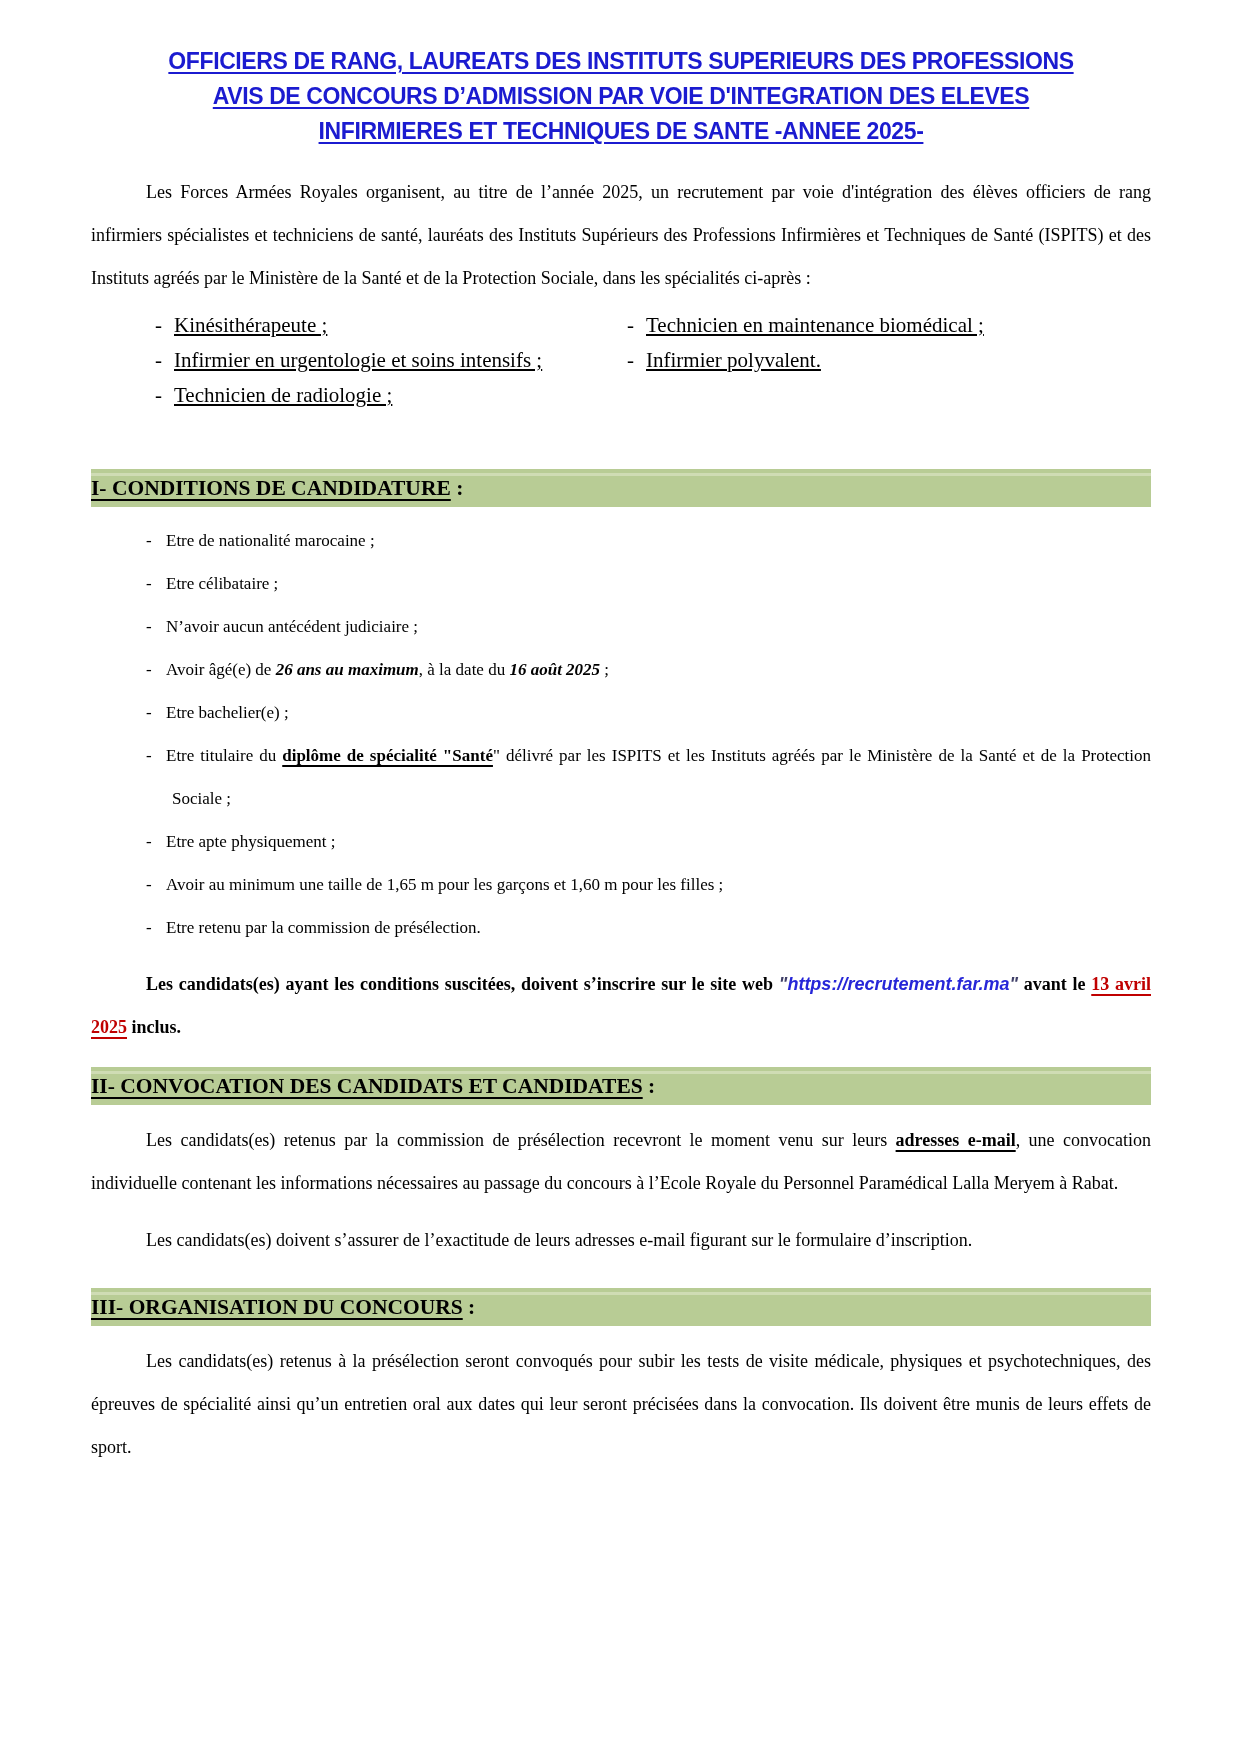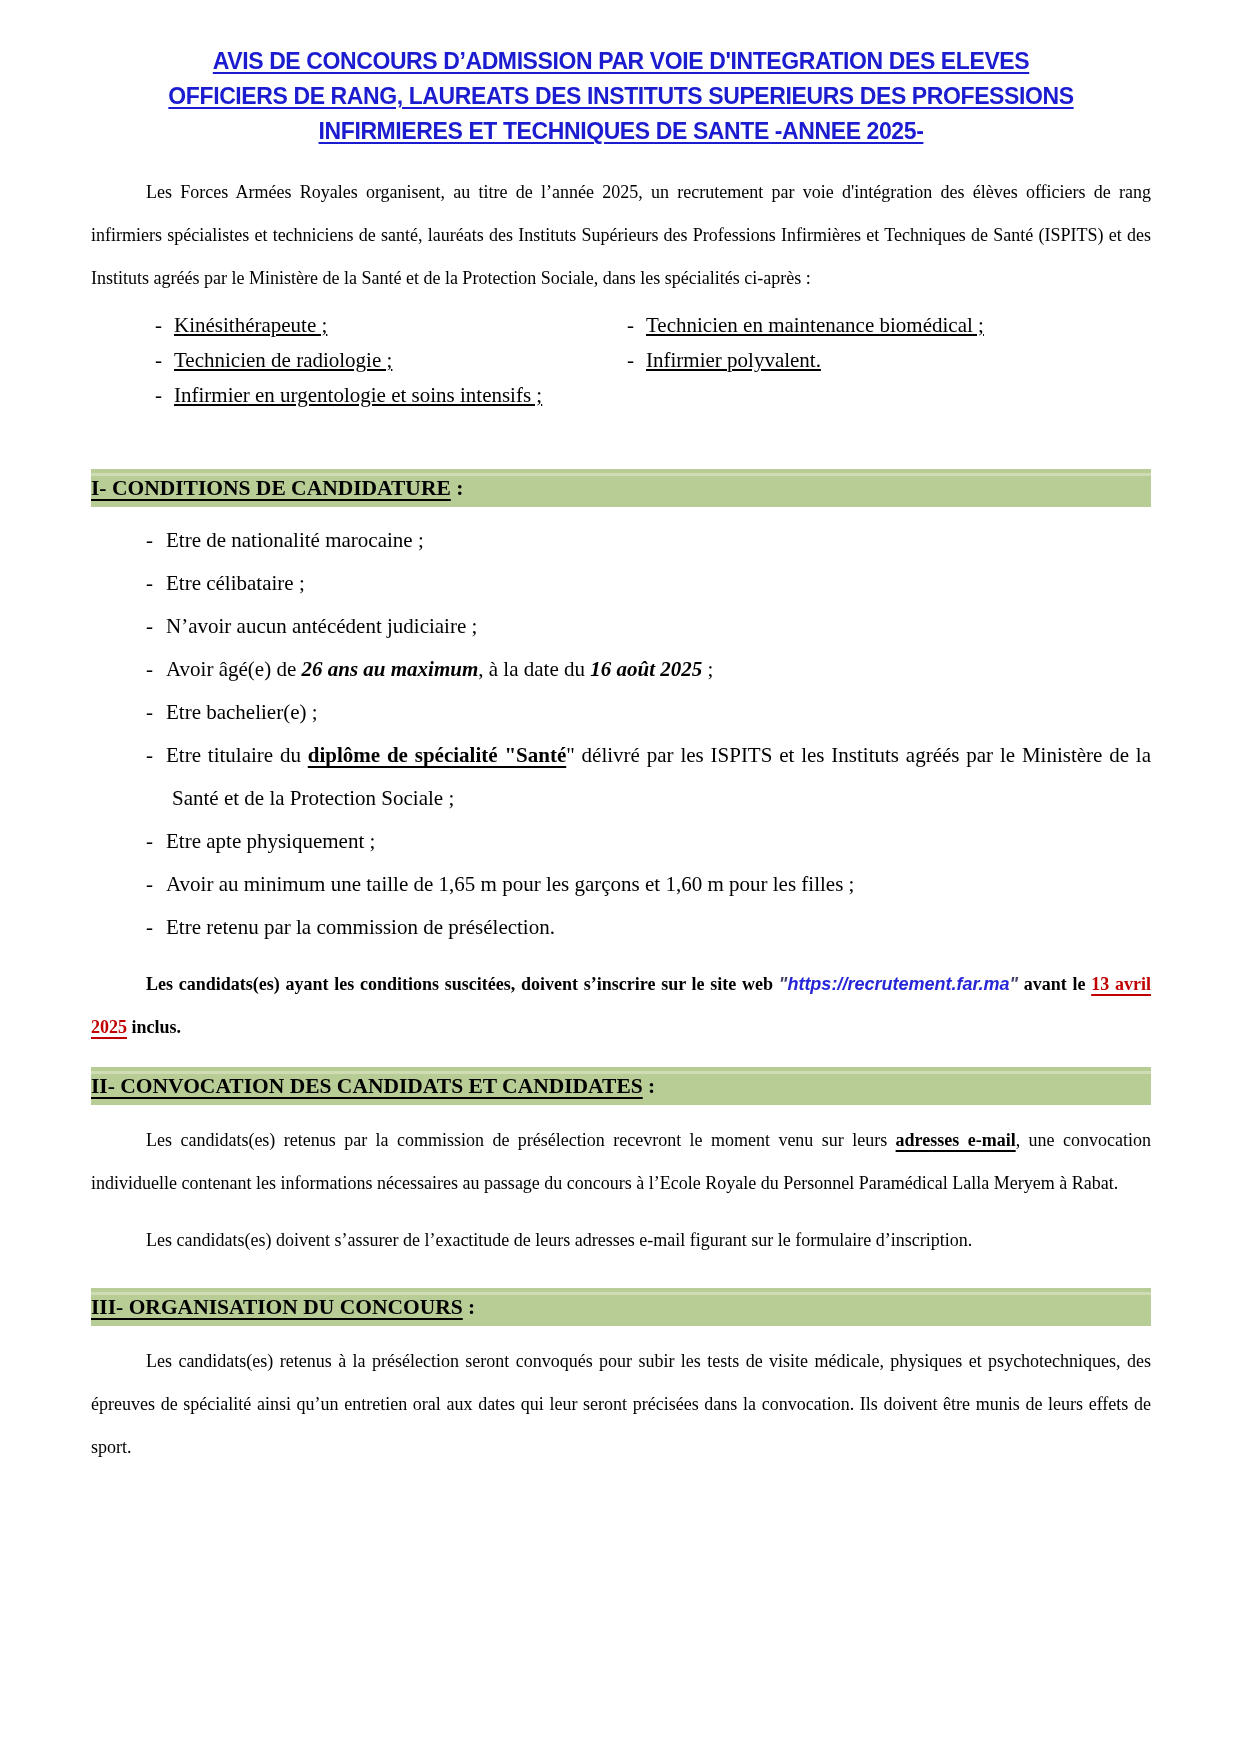--- a/index.html
+++ b/index.html
@@ -66,21 +66,21 @@
   .band-2{margin-top:18px;}
   .band-3{margin-top:26px;}
   .band-label{
     text-decoration:underline;
     text-decoration-thickness:2px;
     text-underline-offset:4px;
   }
   
   .conds{margin-top:12px;}
   .cond{
-    font-size:21px;
+    font-size:17px;
     line-height:43px;
     text-align:justify;
     margin:0 0 0 68px;
     padding-left:13px;
     text-indent:-13px;
   }
   .cond .dash{margin-right:7px;}
   .b{font-weight:bold;font-style:italic;}
   .bu{font-weight:bold;text-decoration:underline;text-decoration-thickness:2px;text-underline-offset:4px;}
   
@@ -104,32 +104,32 @@
     text-decoration-thickness:2px;
     text-underline-offset:4px;
   }
 </style>
 </head>
 <body>
 
 <div class="page">
 
   <header class="doc-title">
+    <div class="title-line">OFFICIERS DE RANG, LAUREATS DES INSTITUTS SUPERIEURS DES PROFESSIONS</div>
     <div class="title-line">AVIS DE CONCOURS D’ADMISSION PAR VOIE D'INTEGRATION DES ELEVES</div>
-    <div class="title-line">OFFICIERS DE RANG, LAUREATS DES INSTITUTS SUPERIEURS DES PROFESSIONS</div>
     <div class="title-line">INFIRMIERES ET TECHNIQUES DE SANTE -ANNEE 2025-</div>
   </header>
 
   <p class="para indent">Les Forces Armées Royales organisent, au titre de l’année 2025, un recrutement par voie d'intégration des élèves officiers de rang infirmiers spécialistes et techniciens de santé, lauréats des Instituts Supérieurs des Professions Infirmières et Techniques de Santé (ISPITS) et des Instituts agréés par le Ministère de la Santé et de la Protection Sociale, dans les spécialités ci-après :</p>
 
   <div class="spec-cols">
     <ul class="spec-col spec-left">
       <li><span class="dash">-</span><span>Kinésithérapeute ;</span></li>
+      <li><span class="dash">-</span><span>Infirmier en urgentologie et soins intensifs ;</span></li>
       <li><span class="dash">-</span><span>Technicien de radiologie ;</span></li>
-      <li><span class="dash">-</span><span>Infirmier en urgentologie et soins intensifs ;</span></li>
     </ul>
     <ul class="spec-col spec-right">
       <li><span class="dash">-</span><span>Technicien en maintenance biomédical ;</span></li>
       <li><span class="dash">-</span><span>Infirmier polyvalent.</span></li>
     </ul>
   </div>
 
   <h2 class="band band-1"><span class="band-label">I- CONDITIONS DE CANDIDATURE</span><span> :</span></h2>
 
   <div class="conds">

